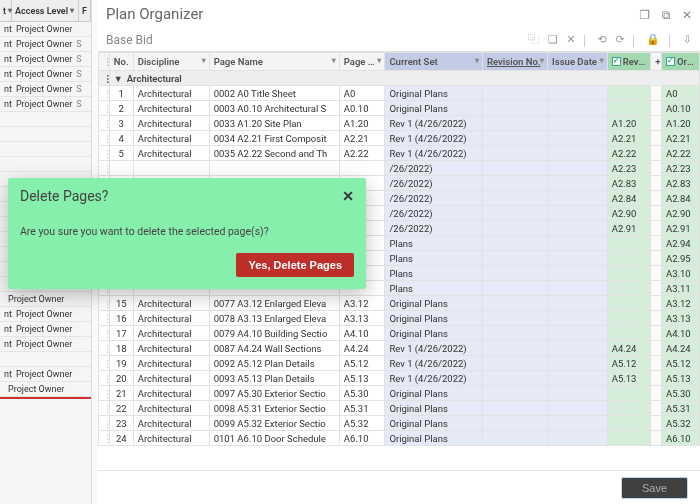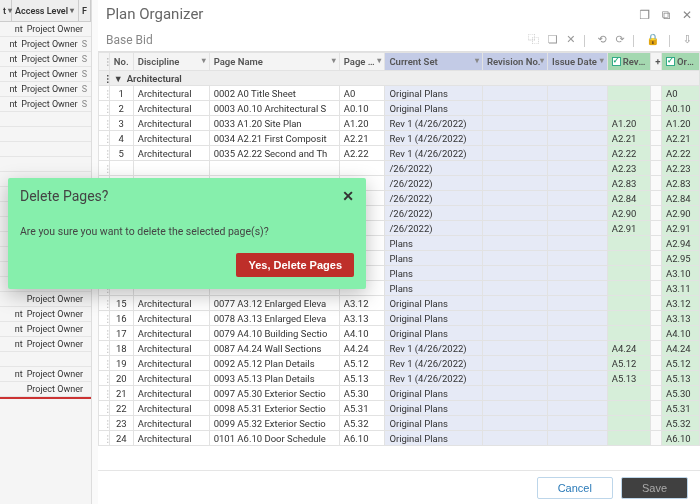--- a/index.html
+++ b/index.html
@@ -39,21 +39,20 @@
   }
   .filter-icn { font-size:8px; color:#666; }
   .left-row {
     height: 15px;
     display:flex; align-items:center;
     border-bottom: 1px solid #e5e5e5;
     font-size:9px;
     padding-left:4px;
     white-space:nowrap;
     overflow:hidden;
-    justify-content:flex-end;
   }
   .left-row span { margin-right:4px; }
   .left-row .tail { color:#888; }
   .divider-red { height:2px; background:#c33; }
 
   
   .po-window {
     position: absolute;
     left: 98px; top: 0;
     right: 0;
@@ -105,21 +104,21 @@
     text-overflow:ellipsis;
   }
   th { background:#f4f4f4; font-weight:600; height:18px; position:relative; color:#555;}
   th .hfilter { position:absolute; right:3px; top:3px; font-size:8px; color:#888; }
   .col-handle { width:10px; text-align:center; color:#bbb; }
   .col-no { width:22px; text-align:center; }
   .col-disc { width:70px; }
   .col-pname { width:120px; }
   .col-pageno { width:42px; }
   .col-cs { width:90px; background:#cfd6ee; }
-  .col-revno { width:60px; background:#cfd6ee; }
+  .col-revno { width:60px; background:#cfd6ee;text-decoration:underline; }
   .col-idate { width:55px; background:#cfd6ee; }
   .col-rev1 { width:40px; background:#b7e0bf; }
   .col-inter { width:10px; background:#f4f4f4; }
   .col-orig { width:35px; background:#b7e0bf; }
   th.col-cs, th.col-revno, th.col-idate { background:#c3cbe6; }
   th.col-rev1, th.col-orig { background:#a4d8b0; }
   .group-row td {
     background:#eee; font-weight:600; color:#444;
   }
   .group-row .caret { font-size:9px; margin-right:4px; }
@@ -684,21 +683,20 @@
     <td class="col-idate cs-cell"></td>
     <td class="col-rev1 rev-cell"></td>
     <td class="col-inter inter-cell"></td>
     <td class="col-orig rev-cell">A6.10</td>
           </tr>
         </tbody>
     </table>
   </div>
 
   <div class="po-footer">
-    <button class="btn-cancel">Cancel</button>
     <button class="btn-save" disabled="">Save</button>
   </div>
 </div>
 
 <div class="modal">
   <div class="modal-head">
     <span>Delete Pages?</span>
     <span class="spacer"></span>
     <span class="modal-close">✕</span>
   </div>

